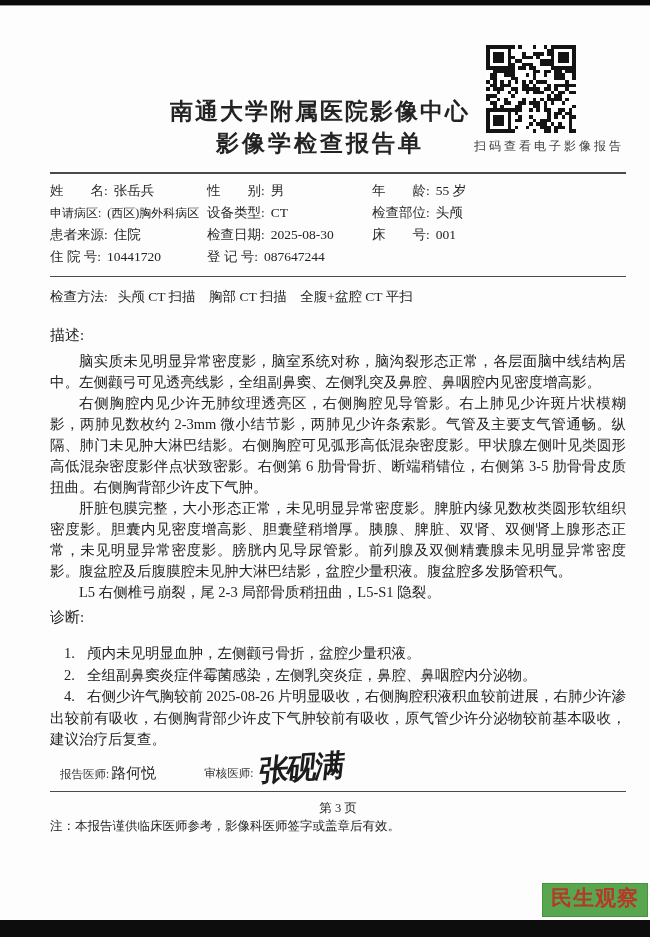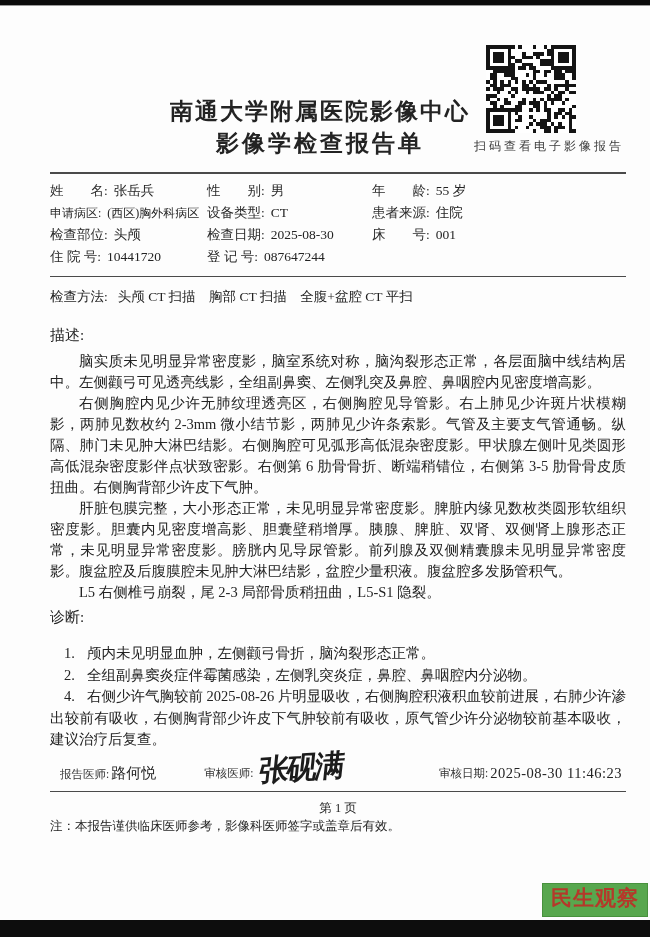--- a/index.html
+++ b/index.html
@@ -84,22 +84,22 @@
   </div>
 
   <div class="rule" style="margin-top:13px"></div>
 
   <div class="patient">
     <div class="cell"><span class="lab">姓　　名:</span><span class="val">张岳兵</span></div>
     <div class="cell"><span class="lab">性　　别:</span><span class="val">男</span></div>
     <div class="cell"><span class="lab">年　　龄:</span><span class="val">55 岁</span></div>
     <div class="cell compact"><span class="lab">申请病区:</span><span class="val">(西区)胸外科病区</span></div>
     <div class="cell"><span class="lab">设备类型:</span><span class="val">CT</span></div>
+    <div class="cell"><span class="lab">检查部位:</span><span class="val">头颅</span></div>
     <div class="cell"><span class="lab">患者来源:</span><span class="val">住院</span></div>
-    <div class="cell"><span class="lab">检查部位:</span><span class="val">头颅</span></div>
     <div class="cell"><span class="lab">检查日期:</span><span class="val">2025-08-30</span></div>
     <div class="cell"><span class="lab">床　　号:</span><span class="val">001</span></div>
     <div class="cell"><span class="lab">住 院 号:</span><span class="val">10441720</span></div>
     <div class="cell"><span class="lab">登 记 号:</span><span class="val">087647244</span></div>
   </div>
 
   <div class="rule thin"></div>
 
   <div class="method">
     <span class="lab">检查方法:</span><span class="val">头颅 CT 扫描　胸部 CT 扫描　全腹+盆腔 CT 平扫</span>
@@ -108,42 +108,38 @@
   <div class="sec-head">描述:</div>
   <div class="desc-body">
     <p>脑实质未见明显异常密度影，脑室系统对称，脑沟裂形态正常，各层面脑中线结构居中。左侧颧弓可见透亮线影，全组副鼻窦、左侧乳突及鼻腔、鼻咽腔内见密度增高影。</p>
     <p>右侧胸腔内见少许无肺纹理透亮区，右侧胸腔见导管影。右上肺见少许斑片状模糊影，两肺见数枚约 2-3mm 微小结节影，两肺见少许条索影。气管及主要支气管通畅。纵隔、肺门未见肿大淋巴结影。右侧胸腔可见弧形高低混杂密度影。甲状腺左侧叶见类圆形高低混杂密度影伴点状致密影。右侧第 6 肋骨骨折、断端稍错位，右侧第 3-5 肋骨骨皮质扭曲。右侧胸背部少许皮下气肿。</p>
     <p>肝脏包膜完整，大小形态正常，未见明显异常密度影。脾脏内缘见数枚类圆形软组织密度影。胆囊内见密度增高影、胆囊壁稍增厚。胰腺、脾脏、双肾、双侧肾上腺形态正常，未见明显异常密度影。膀胱内见导尿管影。前列腺及双侧精囊腺未见明显异常密度影。腹盆腔及后腹膜腔未见肿大淋巴结影，盆腔少量积液。腹盆腔多发肠管积气。</p>
     <p>L5 右侧椎弓崩裂，尾 2-3 局部骨质稍扭曲，L5-S1 隐裂。</p>
   </div>
 
   <div class="diag-head">诊断:</div>
   <div class="diag-body">
-    <p><span class="num">1.</span><span>颅内未见明显血肿，左侧颧弓骨折，脑沟裂形态正常。</span></p>
+    <p><span class="num">1.</span><span>颅内未见明显血肿，左侧颧弓骨折，盆腔少量积液。</span></p>
     <p><span class="num">2.</span><span>全组副鼻窦炎症伴霉菌感染，左侧乳突炎症，鼻腔、鼻咽腔内分泌物。</span></p>
     <p><span class="num">4.</span><span>右侧少许气胸较前 2025-08-26 片明显吸收，右侧胸腔积液积血较前进展，右肺少许渗出较前有吸收，右侧胸背部少许皮下气肿较前有吸收，原气管少许分泌物较前基本吸收，建议治疗后复查。</span></p>
   </div>
 
   <div class="sign-row">
     <span>
       <span class="f-lab">报告医师:</span><span class="f-name">路何悦</span>
     </span>
     <span class="sig-block">
       <span class="f-lab">审核医师:</span>
         <span class="sig">张砚满</span>
     </span>
-    <span class="f-date">
-      <span class="f-lab">审核日期:</span>
-        <span class="f-name">2025-08-30 11:46:23</span>
-    </span>
   </div>
 
   <div class="rule thin"></div>
 
-  <div class="page-num">第 1 页</div>
+  <div class="page-num">第 3 页</div>
   <div class="note">注：本报告谨供临床医师参考，影像科医师签字或盖章后有效。</div>
 
 </div>
 
 <div class="qr-box">
   <div class="qr-grid">
       <i style="grid-row:1;grid-column:1"></i>
       <i style="grid-row:1;grid-column:2"></i>
       <i style="grid-row:1;grid-column:3"></i>
       <i style="grid-row:1;grid-column:4"></i>

